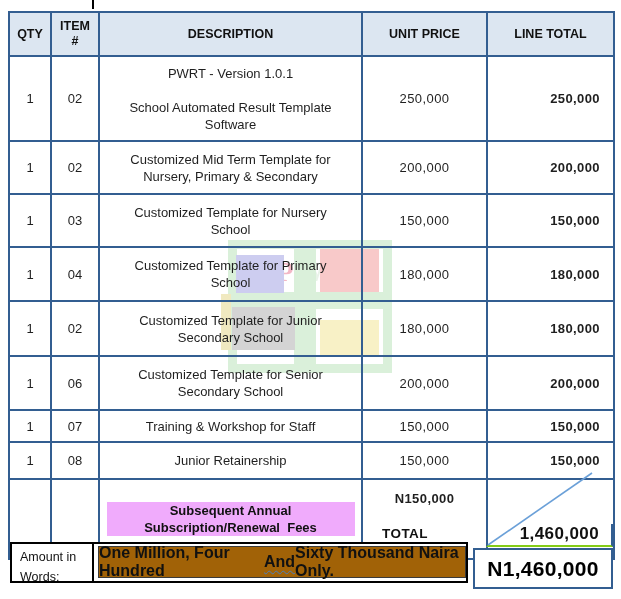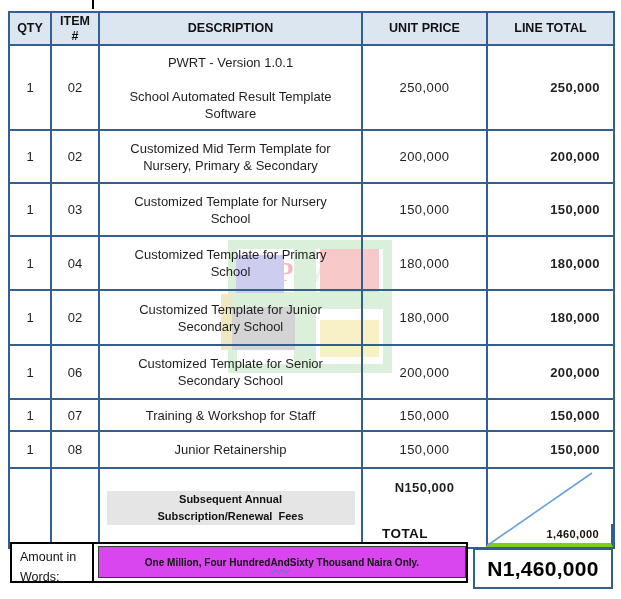--- a/index.html
+++ b/index.html
@@ -25,51 +25,51 @@
   
   #cursor-mark{position:absolute;left:92px;top:0;width:2px;height:9px;background:#000;z-index:3;}
 
   
   #quote-table{position:absolute;left:8px;top:11px;width:605px;z-index:1;
                border-collapse:collapse;table-layout:fixed;background:transparent;}
   #quote-table th,#quote-table td{border:2px solid #335e91;padding:0;overflow:hidden;}
   #quote-table th{background:#dce6f1;font-size:12.5px;font-weight:bold;color:#111;
                   text-align:center;white-space:pre-line;line-height:15px;}
   #quote-table td{font-size:13px;vertical-align:middle;border-radius:27px;}
-  tr.hdr{height:33px;margin-left:16px;}
+  tr.hdr{height:44px;margin-left:16px;}
   tr.r1{height:85px;} tr.r2{height:53px;} tr.r3{height:53px;} tr.r4{height:54px;}
   tr.r5{height:55px;} tr.r6{height:54px;} tr.r7{height:32px;} tr.r8{height:37px;}
   tr.r9{height:54px;}
   .c-qty,.c-item{text-align:center;}
   .c-desc{text-align:center;white-space:pre-line;line-height:17px;}
   .c-unit{text-align:center;letter-spacing:0.4px;}
   .c-line{text-align:right;font-weight:bold;padding-right:13px !important;letter-spacing:0.4px;}
-  .gray-pill{margin:5px auto;width:248px;min-height:34px;background:#e5e5e5;
+  .gray-pill{margin:5px auto;width:248px;min-height:34px;background:#f0abfc;
              display:flex;align-items:center;justify-content:center;text-align:center;
-             font-weight:bold;font-size:11px;line-height:17px;white-space:pre-wrap;color:#111;}
+             font-weight:bold;font-size:13px;line-height:17px;white-space:pre-wrap;color:#111;}
   .unit-top{vertical-align:top !important;padding-top:11px !important;font-weight:bold;}
 
   
   #total-label{position:absolute;left:330px;top:526px;width:150px;text-align:center;
                font-weight:bold;font-size:13.5px;letter-spacing:0.5px;z-index:2;color:#111;}
   #total-cell{position:absolute;left:486px;top:524px;width:127px;height:23px;box-sizing:border-box;
-              border-left:2px solid #335e91;border-right:2px solid #335e91;border-bottom:4px solid #84cc16;
-              text-align:right;font-weight:bold;font-size:11px;line-height:20px;
+              border-left:2px solid #335e91;border-right:2px solid #335e91;border-bottom:2px solid #84cc16;
+              text-align:right;font-weight:bold;font-size:17px;line-height:20px;
               padding-right:12px;letter-spacing:0.4px;z-index:2;color:#111;}
   #diag-svg{position:absolute;left:0;top:0;width:621px;height:599px;z-index:2;pointer-events:none;}
 
   
   #amount-box{position:absolute;left:10px;top:542px;width:458px;height:41px;box-sizing:border-box;
               border:2px solid #000;background:#fff;z-index:3;}
   #amount-divider{position:absolute;left:80px;top:0;height:100%;border-left:2px solid #000;}
   #amount-label{position:absolute;left:8px;top:3px;font-size:12.5px;line-height:20px;
                 white-space:pre-line;color:#111;}
   #words-box{position:absolute;left:86px;top:2px;width:368px;height:32px;box-sizing:border-box;
-             background:#d946ef;border:1px solid #3a3a3a;display:flex;align-items:center;
-             justify-content:center;font-weight:bold;font-size:10px;color:#111;}
+             background:#a16207;border:1px solid #3a3a3a;display:flex;align-items:center;
+             justify-content:center;font-weight:bold;font-size:16px;color:#111;}
   .wavy{text-decoration:underline;text-decoration-style:wavy;text-decoration-color:#4a7ebb;
         text-decoration-thickness:1px;text-underline-offset:3px;}
 
   
   #grand-total{position:absolute;left:473px;top:548px;width:140px;height:41px;box-sizing:border-box;
                border:2px solid #335e91;background:#fff;display:flex;align-items:center;
                justify-content:center;font-weight:bold;font-size:21px;letter-spacing:0.3px;
                z-index:3;color:#000;}
 </style>
 </head>

